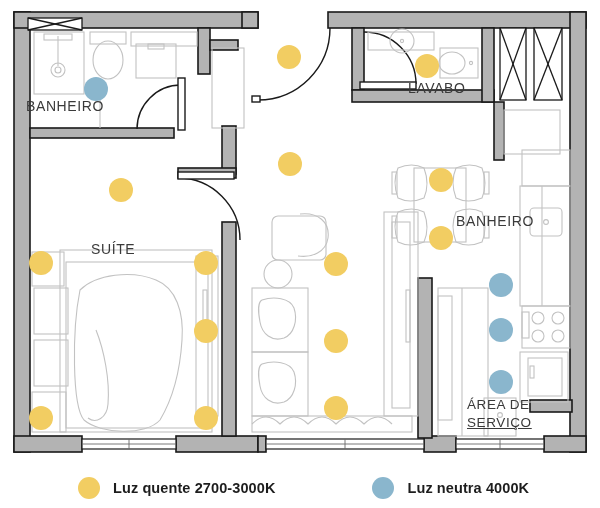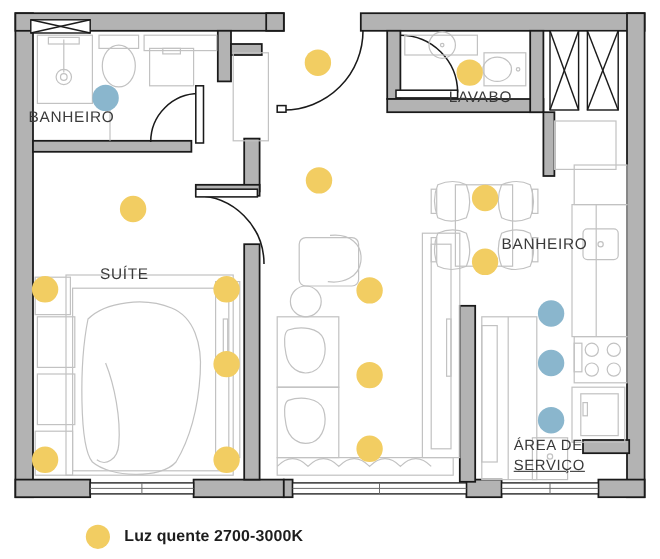--- a/index.html
+++ b/index.html
@@ -284,15 +284,19 @@
   <div class="dot warm" style="left:29px;  top:406px; width:24px; height:24px;"></div>
   <div class="dot warm" style="left:194px; top:406px; width:24px; height:24px;"></div>
   <div class="dot warm" style="left:324px; top:396px; width:24px; height:24px;"></div>
   <div class="dot neutral" style="left:489px; top:370px; width:24px; height:24px;"></div>
 
   <div id="legend">
     <div class="legend-item" id="legend-warm">
       <span class="legend-swatch warm"></span>
       <span class="legend-text">Luz quente 2700-3000K</span>
     </div>
+    <div class="legend-item" id="legend-neutral">
+      <span class="legend-swatch neutral"></span>
+      <span class="legend-text">Luz neutra 4000K</span>
+    </div>
   </div>
 
 </div>
 
 </body></html>

